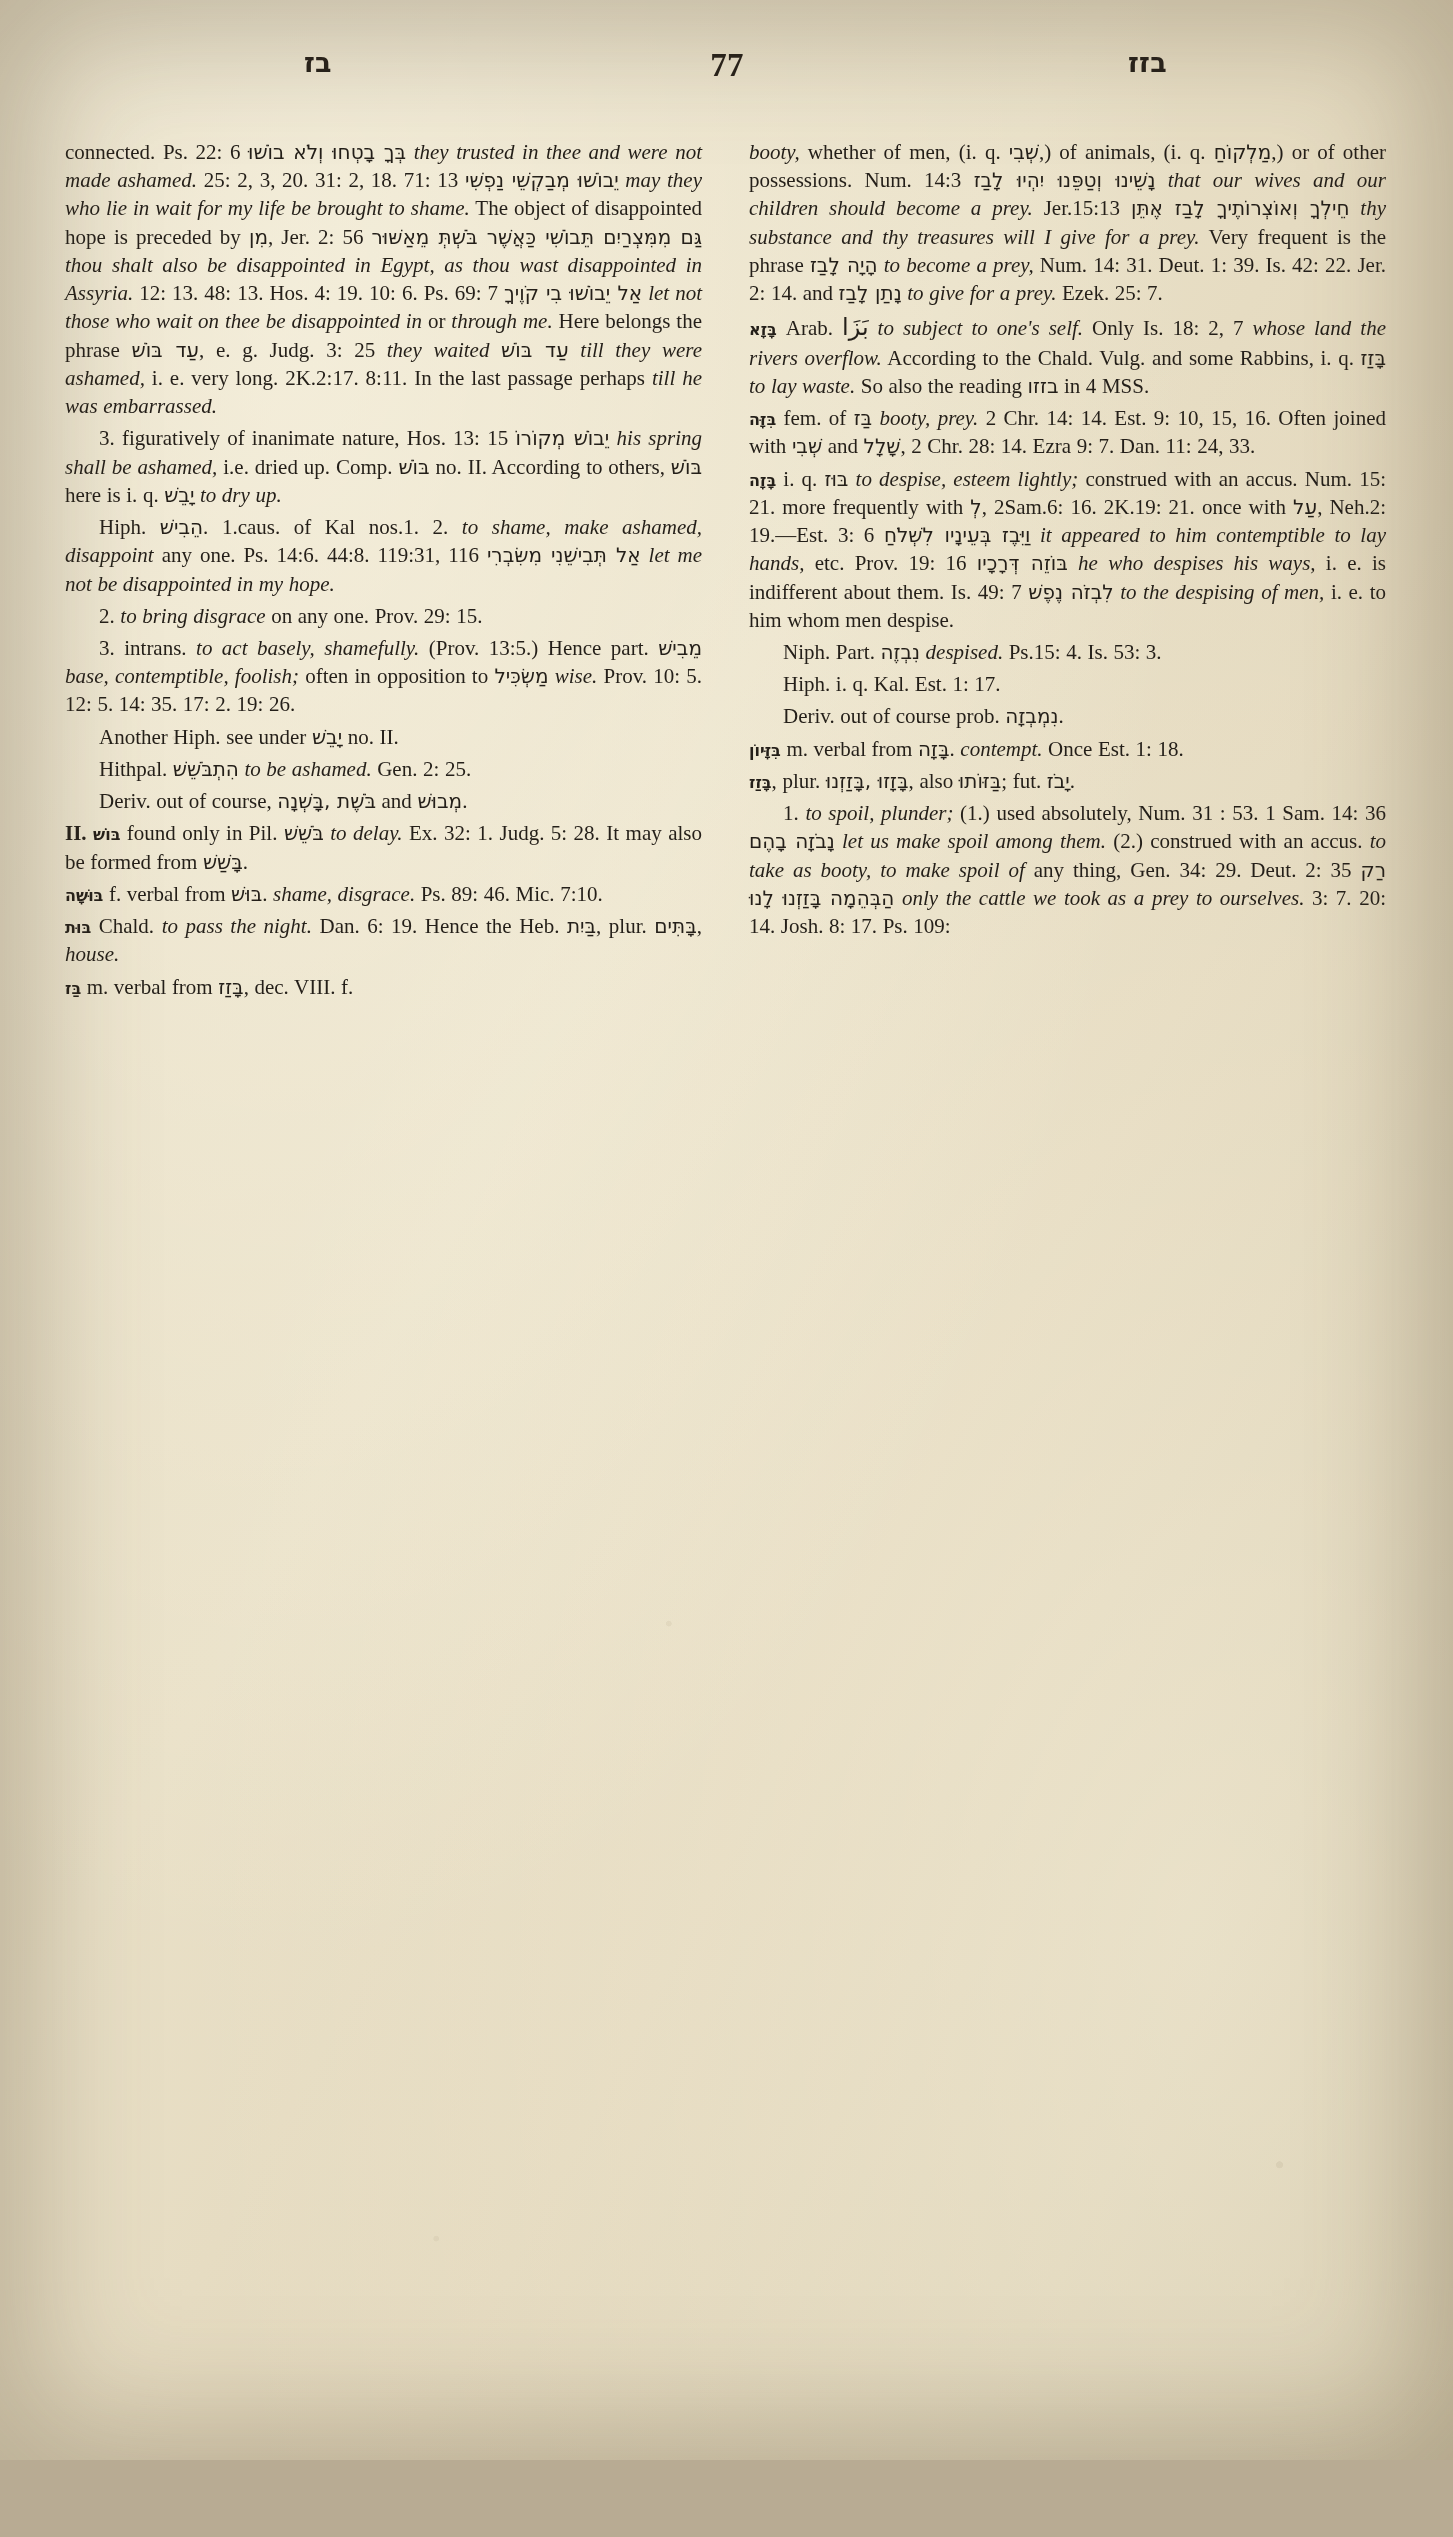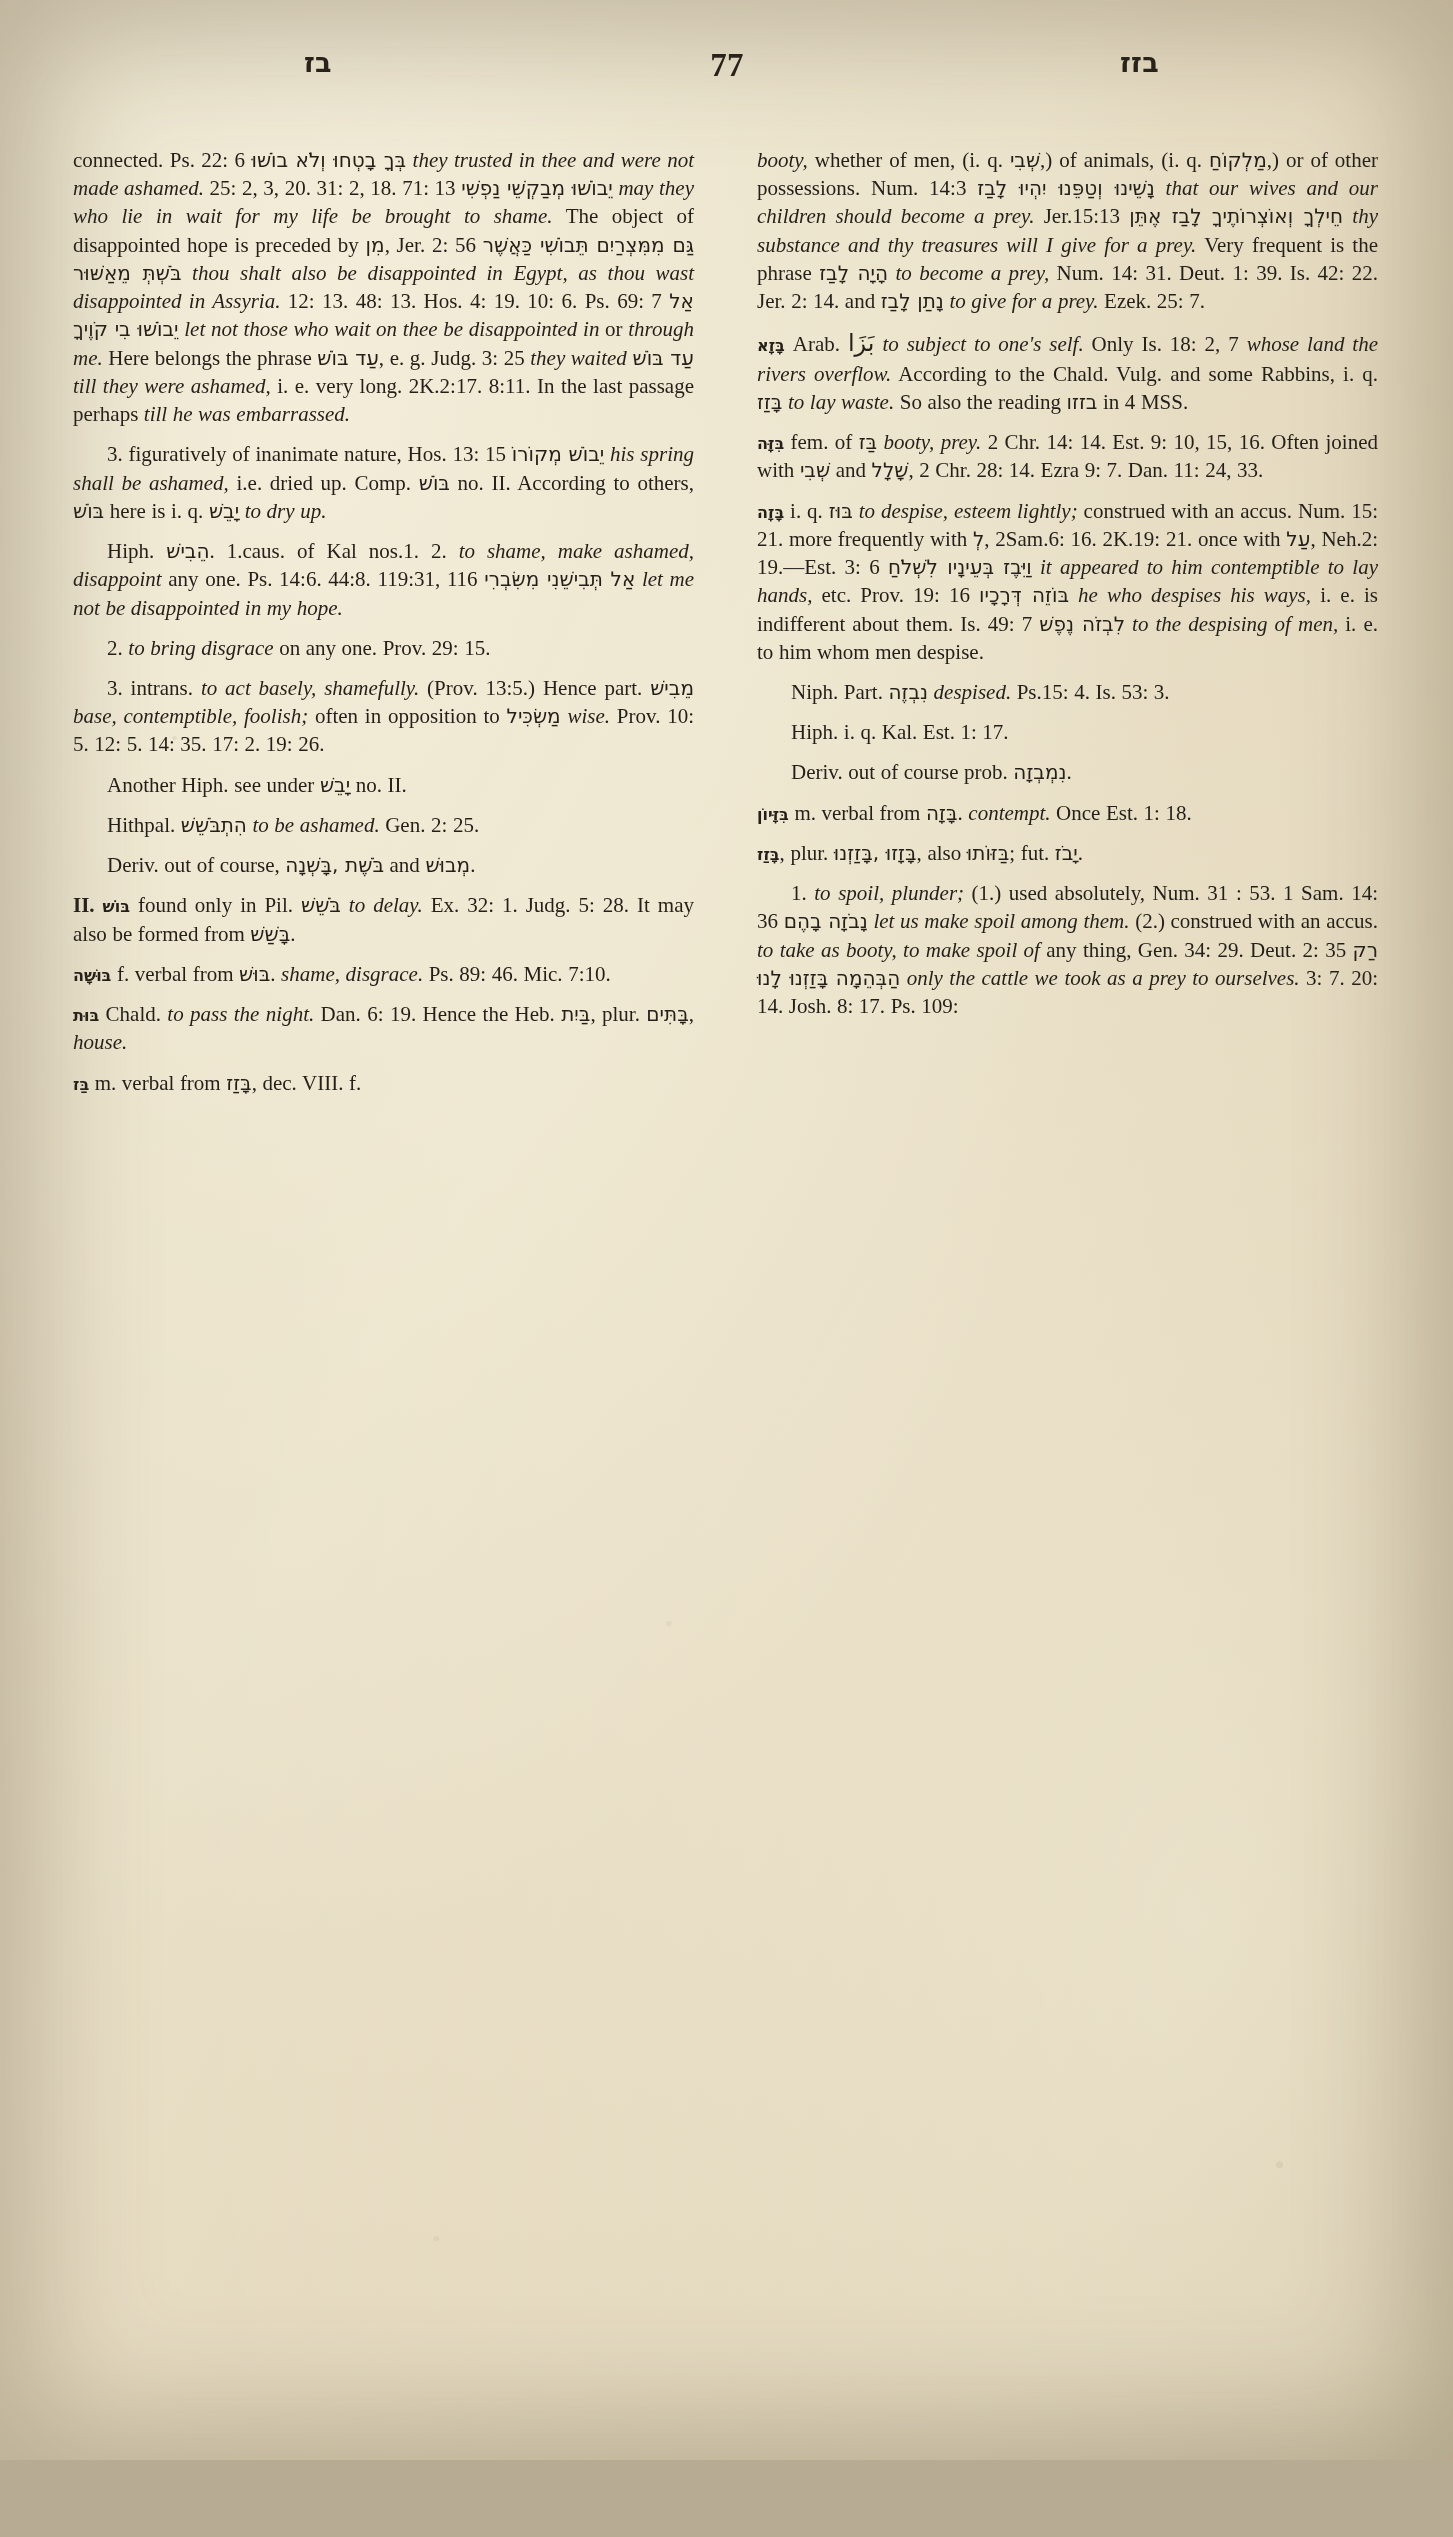--- a/index.html
+++ b/index.html
@@ -52,21 +52,21 @@
     height: 44px;
   }
   .rh-left, .rh-right, .rh-center {
     position: absolute;
     top: 0;
     font-size: 28px;
     font-weight: bold;
     letter-spacing: 0.3px;
   }
   .rh-left { left: 228px; font-family: "DejaVu Sans", sans-serif; font-size: 27px; }
-  .rh-right { right: 219px; font-family: "DejaVu Sans", sans-serif; font-size: 27px; }
+  .rh-right { right: 211px; font-family: "DejaVu Sans", sans-serif; font-size: 27px; }
   .rh-center { left: 50%; transform: translateX(-50%); font-size: 33px; font-family: "Liberation Serif", serif; }
 
   
   .columns {
     position: absolute;
     top: 134px;
     left: 61px;
     right: 61px;
     bottom: 25px;
     display: flex;
@@ -74,21 +74,21 @@
   }
   .col {
     width: 645px;
     font-size: 21px;
     line-height: 1.345;
     text-align: justify;
     text-justify: inter-word;
     word-spacing: 0.3px;
   }
   .col p {
-    margin: 12px;
+    margin: 4px;
   }
   .col p.indent {
     text-indent: 34px;
   }
   .col p.entry {
     text-indent: 0;
     margin-top: 1.3px;
   }
   .he {
     font-family: "DejaVu Sans", sans-serif;

